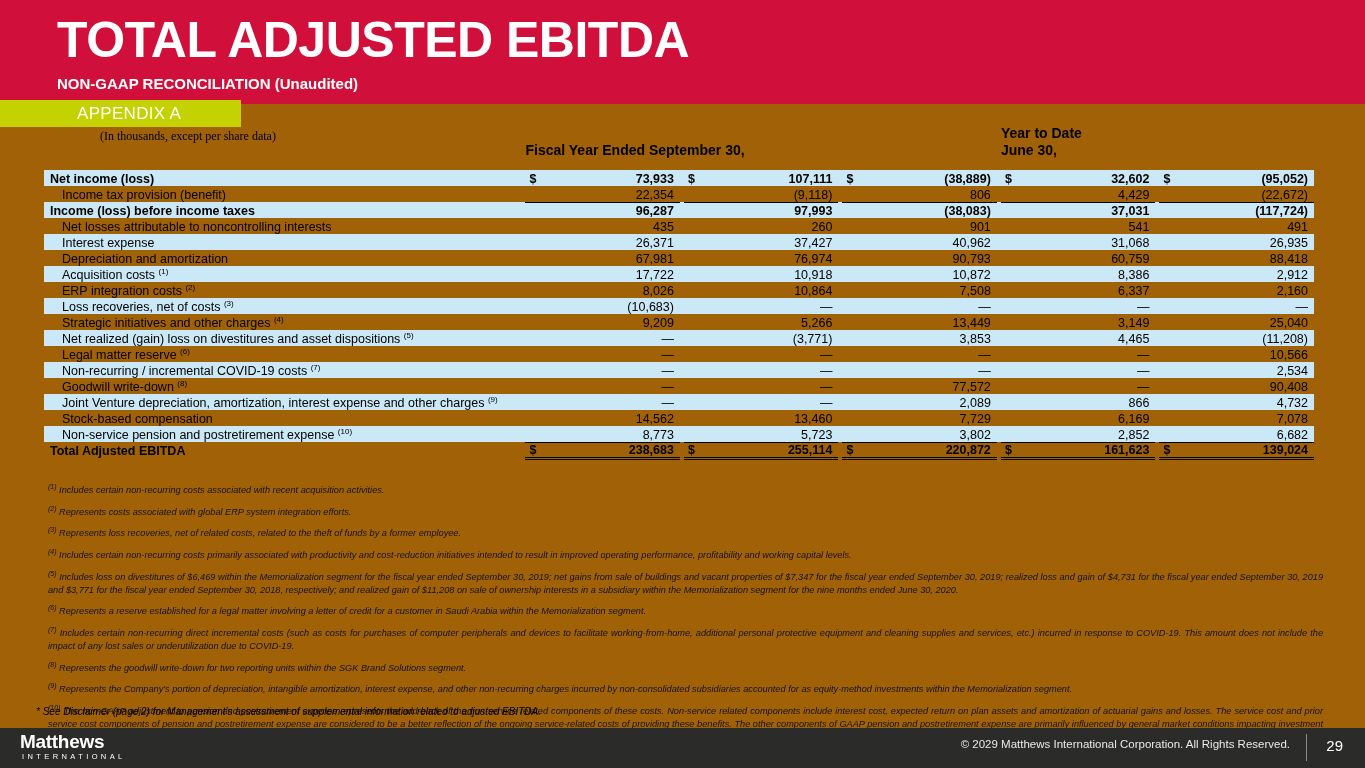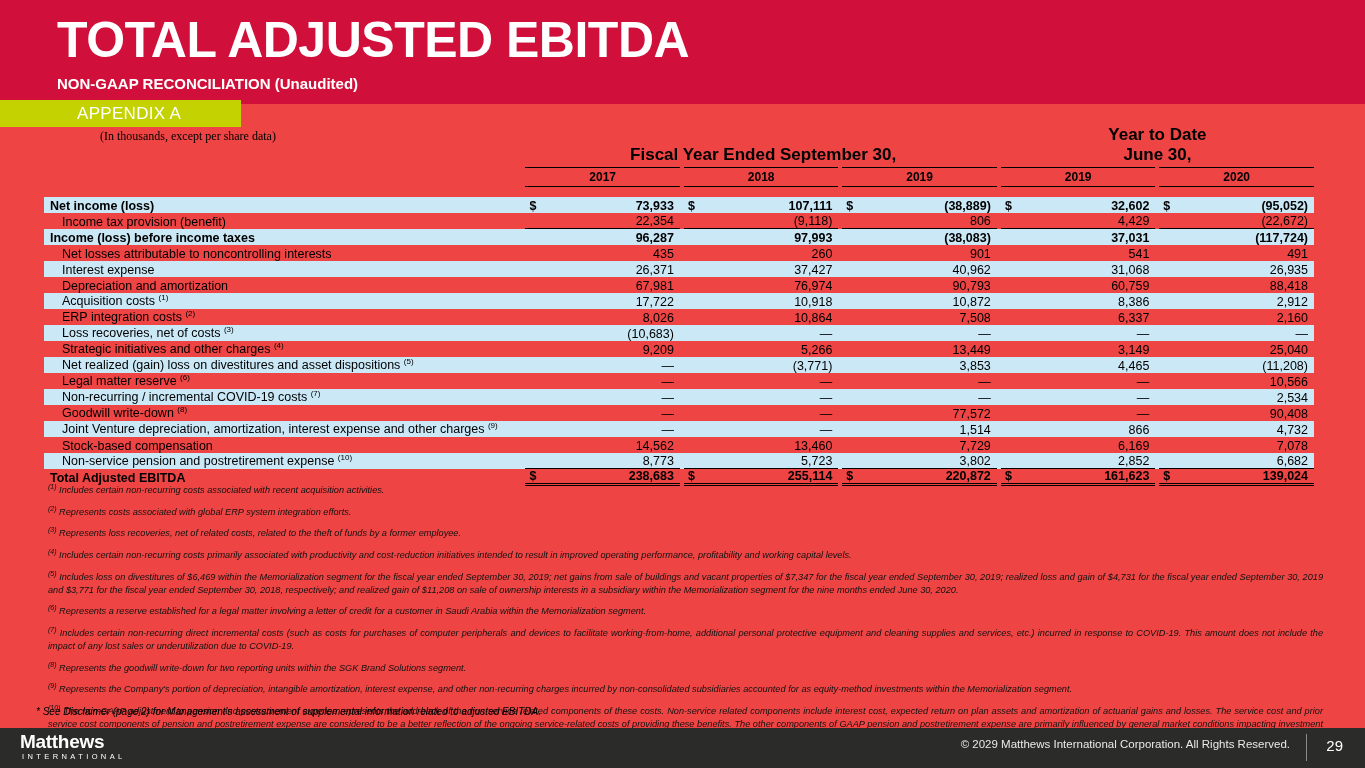--- a/index.html
+++ b/index.html
@@ -2,21 +2,21 @@
 <html><head>
 <meta charset="utf-8">
 <style>
   * { box-sizing: border-box; margin: 0; padding: 0; }
   html, body {
     width: 1365px; height: 768px;
     background: #ffffff;
     font-family: "Liberation Sans", sans-serif;
     overflow: hidden;
   }
-  .slide { position: relative; width: 1365px; height: 768px; background:#ef4444; }
+  .slide { position: relative; width: 1365px; height: 768px; background:#a16207; }
 
   
   .header-band {
     position: absolute; left: 0; top: 0; width: 1365px; height: 104px;
     background: #d0103a;
   }
   .slide-title {
     position: absolute; left: 57px; top: 14px;
     font-size: 50px; font-weight: bold; color: #ffffff;
     letter-spacing: -0.5px; line-height: 1.05;
@@ -47,22 +47,22 @@
   table.fin { border-collapse: collapse; width: 1270px; table-layout: fixed; }
   table.fin td, table.fin th { padding: 0; vertical-align: bottom; }
 
   col.c-label { width: 480px; }
   col.c-cur   { width: 20px; }
   col.c-num   { width: 134px; }
   col.c-gap   { width: 4px; }
 
   
   .hdr-group {
-    font-size: 17px; font-weight: bold; color:#000;
-    text-align: center; padding-bottom: 2px !important;
+    font-size: 14px; font-weight: bold; color:#000;
+    padding-bottom: 2px !important;
     line-height: 1.18;
   }
   .hdr-year {
     font-size: 12px; font-weight: bold; color:#000;
     text-align: center; padding: 2px 0 2px 0 !important;
   }
   .rule-top { border-top: 1.6px solid #000; }
   .rule-bot { border-bottom: 1.6px solid #000; }
 
   
@@ -159,32 +159,20 @@
       <thead>
         <tr>
           <td></td>
           <td class="hdr-group" colspan="9">Fiscal Year Ended September 30,</td>
           <td class="hdr-group" colspan="5">
             <div>Year to Date</div>
             <div>June 30,</div>
           </td>
         </tr>
         <tr>
-          <td></td>
-          <td class="hdr-year rule-top rule-bot" colspan="2">2017</td>
-          <td></td>
-          <td class="hdr-year rule-top rule-bot" colspan="2">2018</td>
-          <td></td>
-          <td class="hdr-year rule-top rule-bot" colspan="2">2019</td>
-          <td></td>
-          <td class="hdr-year rule-top rule-bot" colspan="2">2019</td>
-          <td></td>
-          <td class="hdr-year rule-top rule-bot" colspan="2">2020</td>
-        </tr>
-        <tr>
             <td style="height:10px" colspan="15"></td>
           </tr>
       </thead>
       <tbody id="tbody">
           <tr class="row band bold">
             <td class="lbl bold">Net income (loss)</td>
             <td class="cur">$</td>
             <td class="num">73,933</td>
             <td></td>
             <td class="cur">$</td>
@@ -422,21 +410,21 @@
           </tr>
           <tr class="row band">
             <td class="lbl indent">Joint Venture depreciation, amortization, interest expense and other charges <sup>(9)</sup></td>
             <td class="cur"></td>
             <td class="num">—</td>
             <td></td>
             <td class="cur"></td>
             <td class="num">—</td>
             <td></td>
             <td class="cur"></td>
-            <td class="num">1,514</td>
+            <td class="num">2,089</td>
             <td></td>
             <td class="cur"></td>
             <td class="num">866</td>
             <td></td>
             <td class="cur"></td>
             <td class="num">4,732</td>
           </tr>
           <tr class="row">
             <td class="lbl indent">Stock-based compensation</td>
             <td class="cur"></td>

